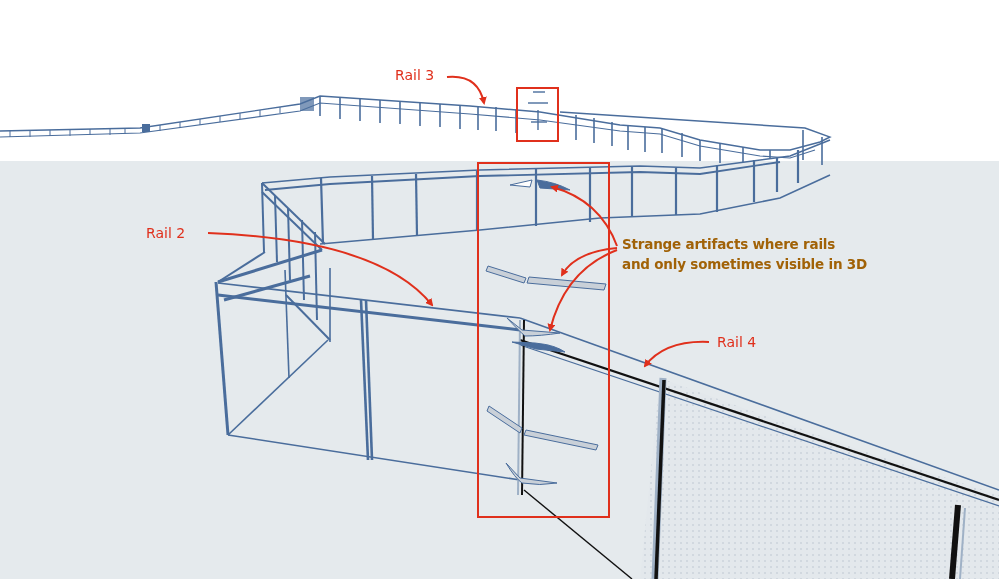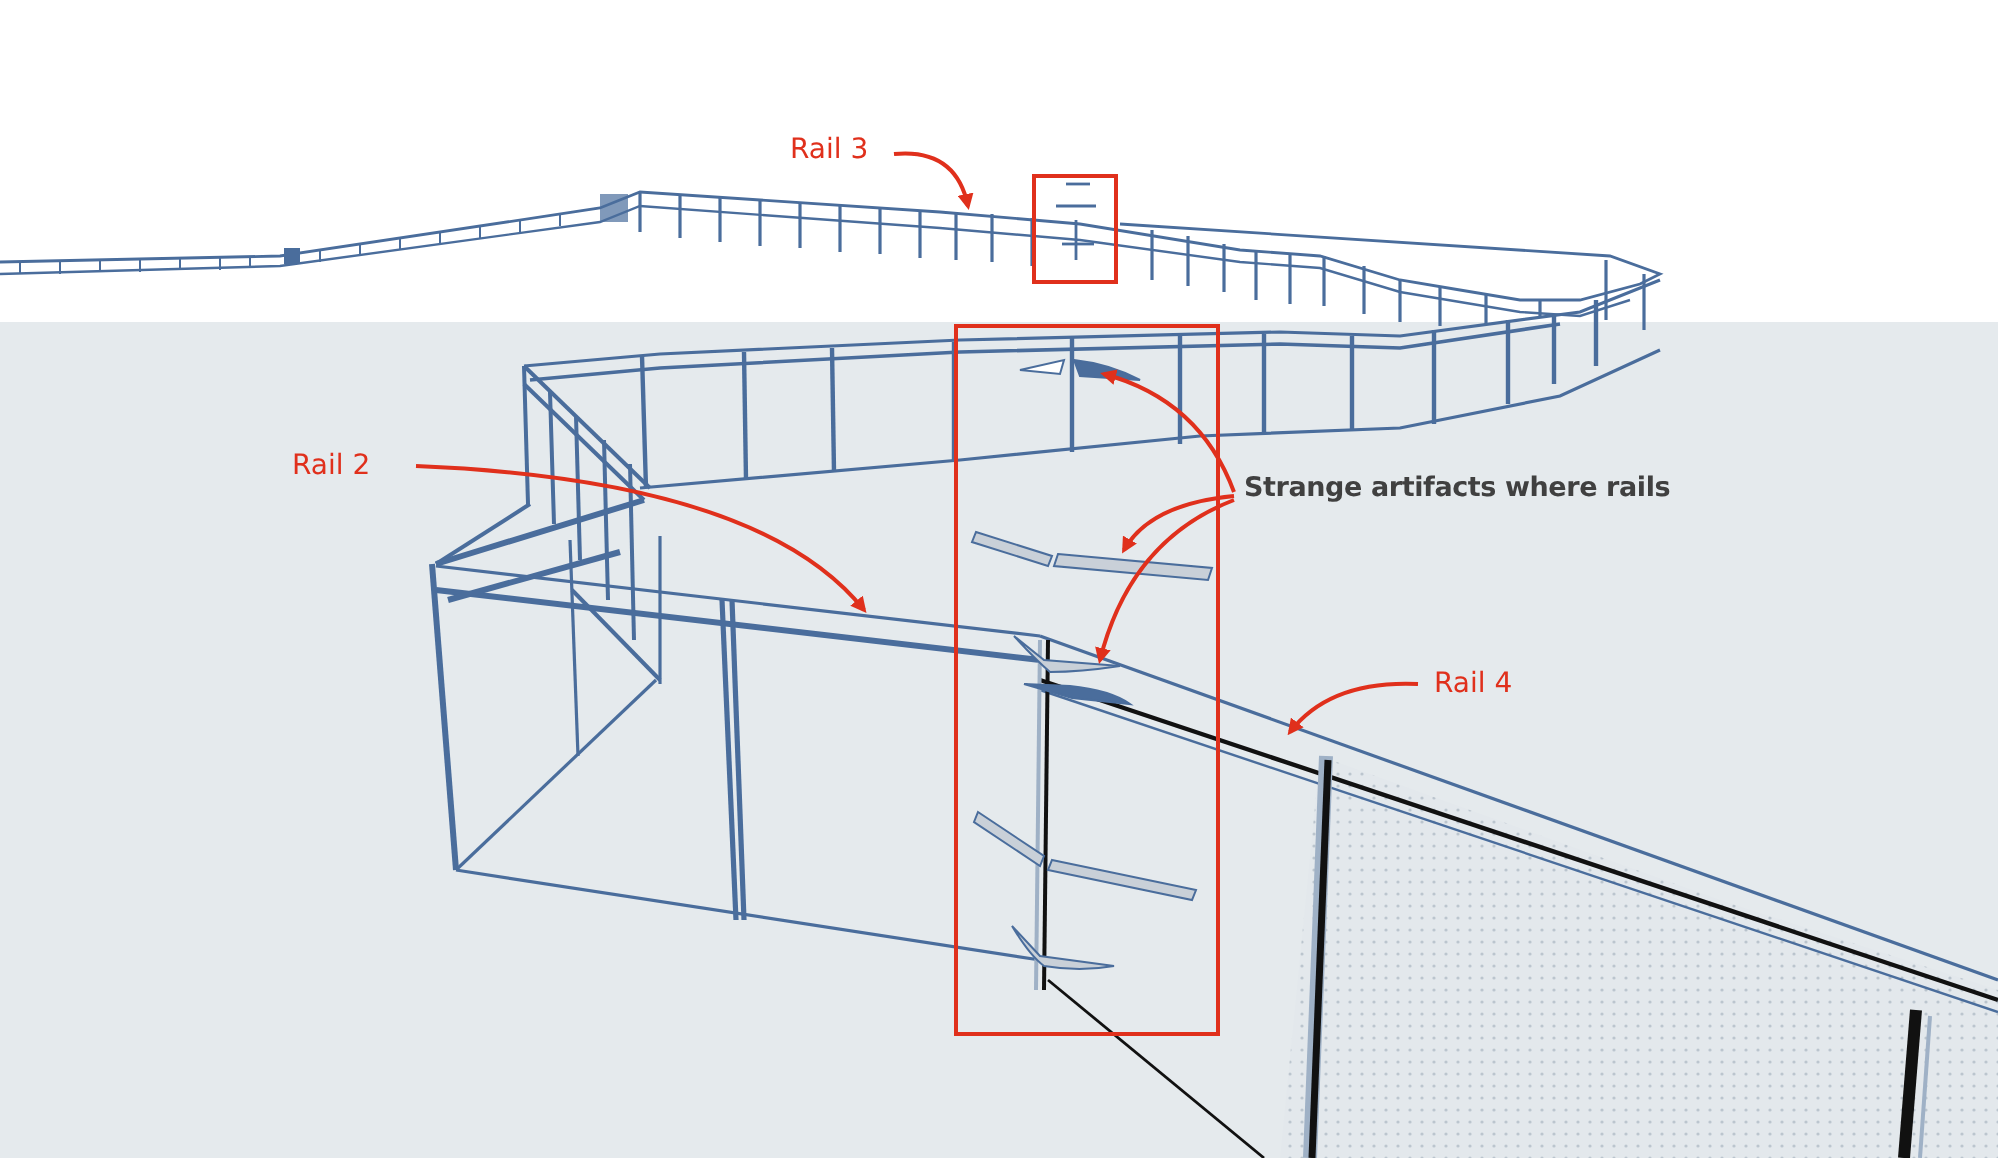--- a/index.html
+++ b/index.html
@@ -2,21 +2,21 @@
 <html><head>
   <meta charset="utf-8">
   <style>
     html, body { margin: 0; padding: 0; }
     body { width: 999px; height: 579px; overflow: hidden; background: #ffffff; font-family: "DejaVu Sans", sans-serif; }
     #stage { position: relative; width: 999px; height: 579px; }
     #sky { position: absolute; left: 0; top: 0; width: 999px; height: 161px; background: #ffffff; }
     #ground { position: absolute; left: 0; top: 161px; width: 999px; height: 418px; background: #e5eaed; }
     svg#scene { position: absolute; left: 0; top: 0; width: 999px; height: 579px; }
     .label { position: absolute; color: #e0301c; font-family: "DejaVu Sans", sans-serif; font-size: 14px; white-space: nowrap; }
-    .note { position: absolute; color: #404040; font-family: "DejaVu Sans", sans-serif; font-size: 13.5px; line-height: 20px; font-weight: bold; letter-spacing: -0.2px; }
+    .note { position: absolute; color: #a16207; font-family: "DejaVu Sans", sans-serif; font-size: 13.5px; line-height: 20px; font-weight: bold; letter-spacing: -0.2px; }
     .note div { white-space: nowrap; }
   </style>
 </head>
 <body>
 
 <div id="stage">
   <div id="sky"></div>
   <div id="ground"></div>
 
   <svg id="scene" viewBox="0 0 999 579" xmlns="http://www.w3.org/2000/svg">
@@ -175,14 +175,15 @@
       <path d="M617,250 Q565,270 550,330" stroke-width="2" marker-end="url(#arrowhead)"></path>
     </g>
   </svg>
 
   <div class="label" style="left:395px; top:67px;">Rail 3</div>
   <div class="label" style="left:146px; top:225px;">Rail 2</div>
   <div class="label" style="left:717px; top:334px;">Rail 4</div>
 
   <div class="note" style="left:622px; top:234px;">
     <div>Strange artifacts where rails</div>
+    <div>and only sometimes visible in 3D</div>
   </div>
 </div>
 
 </body></html>

